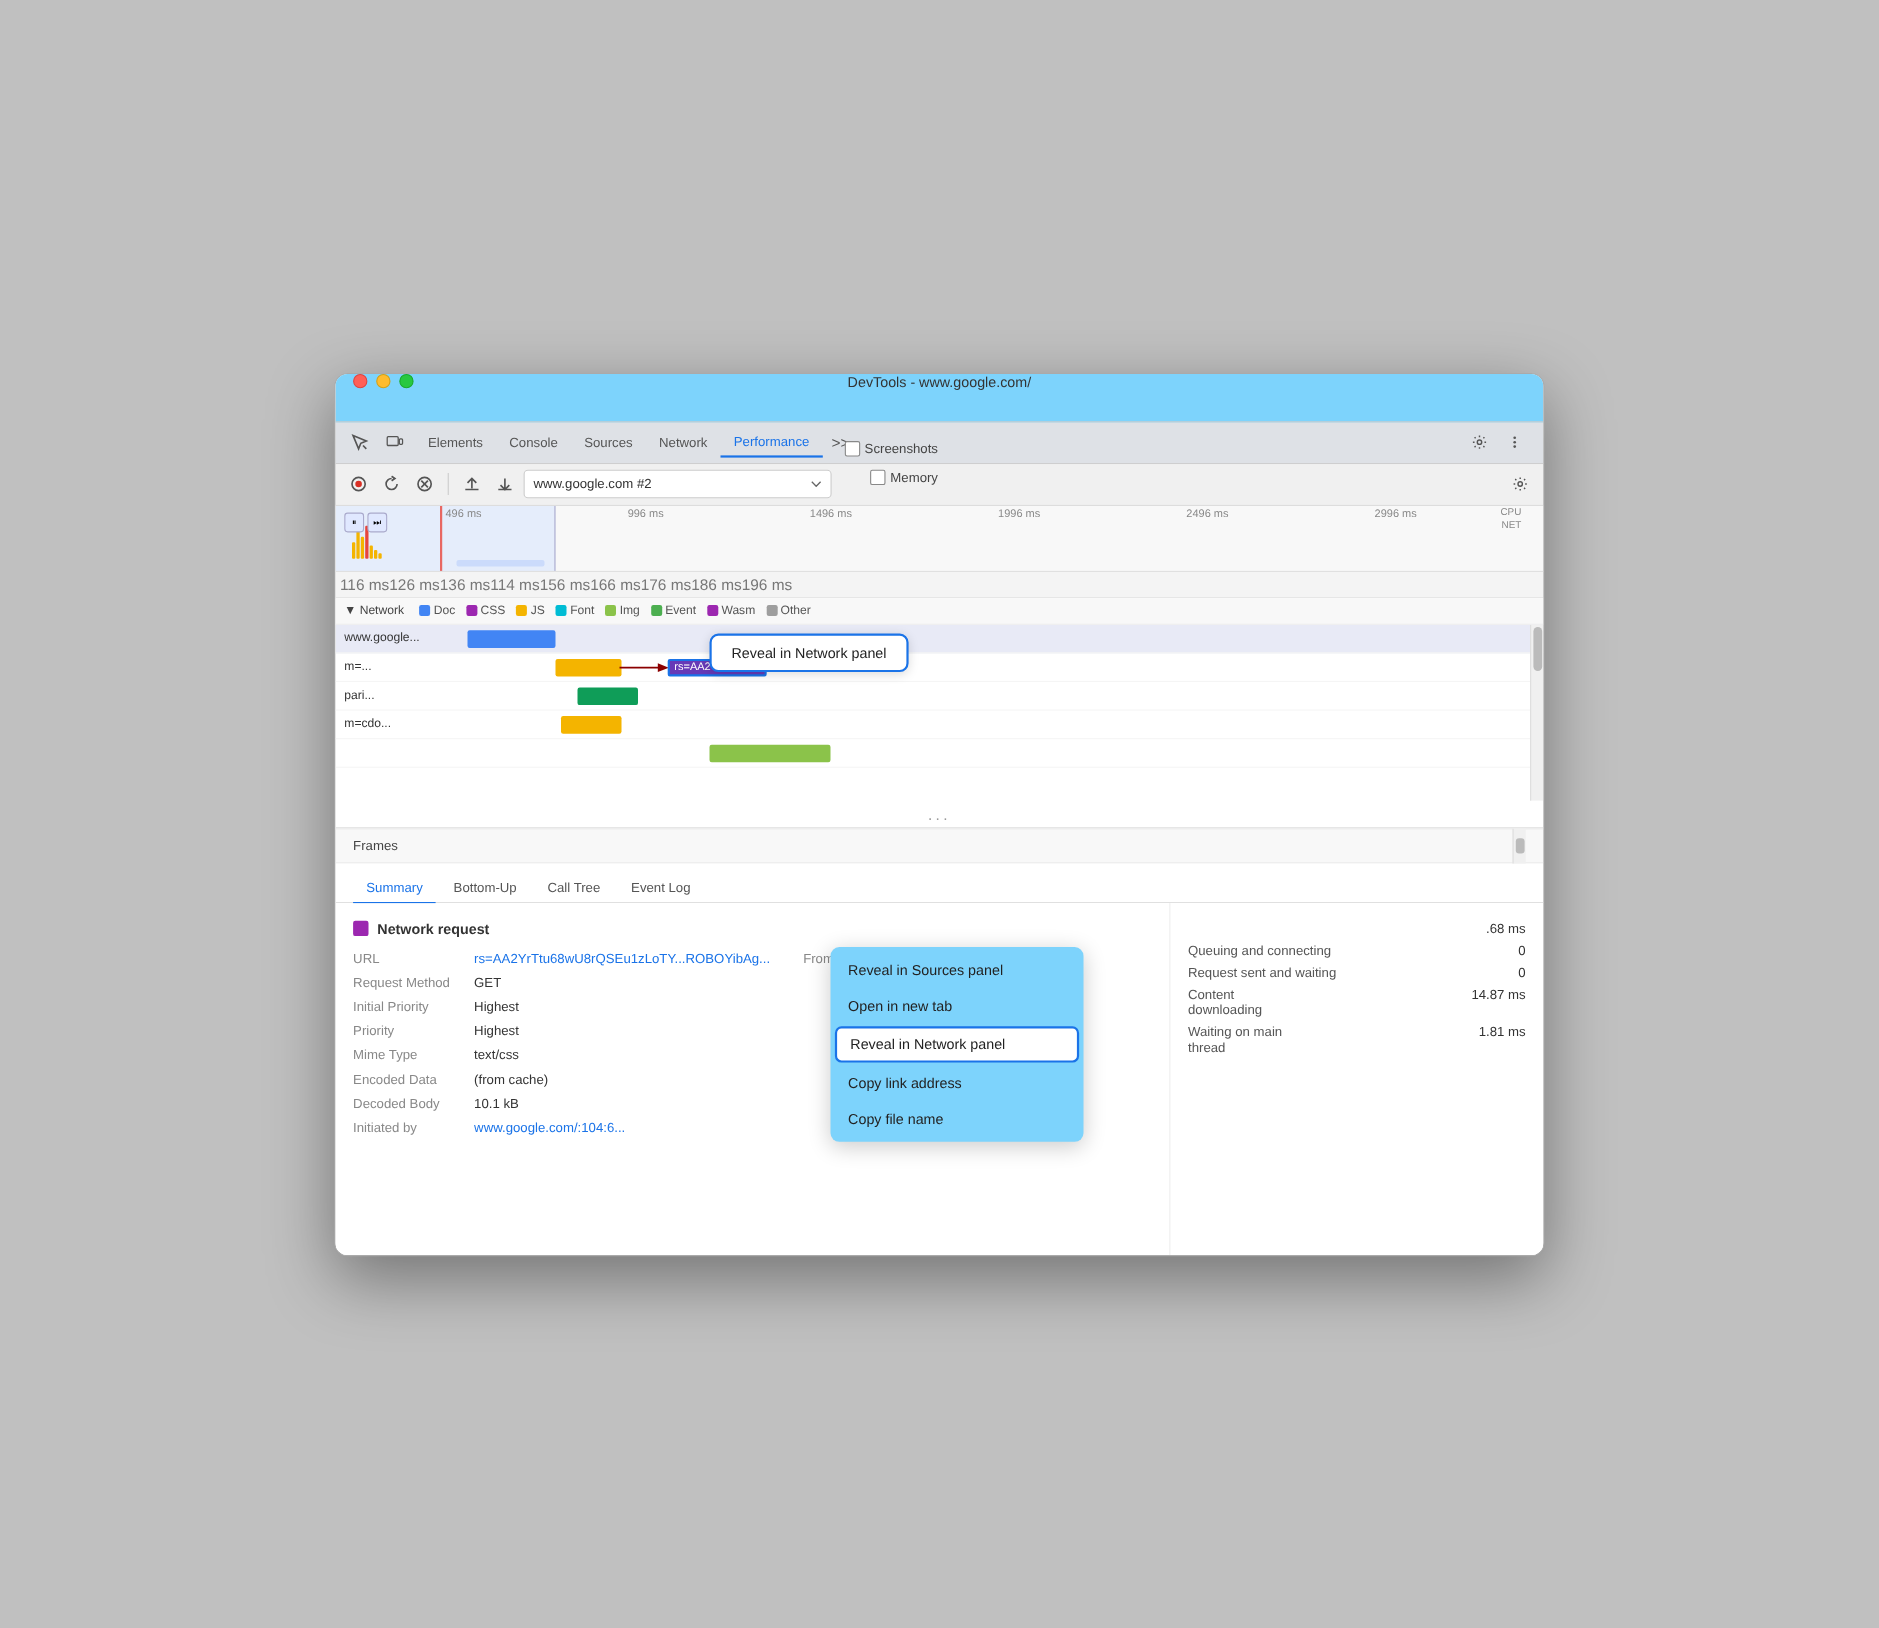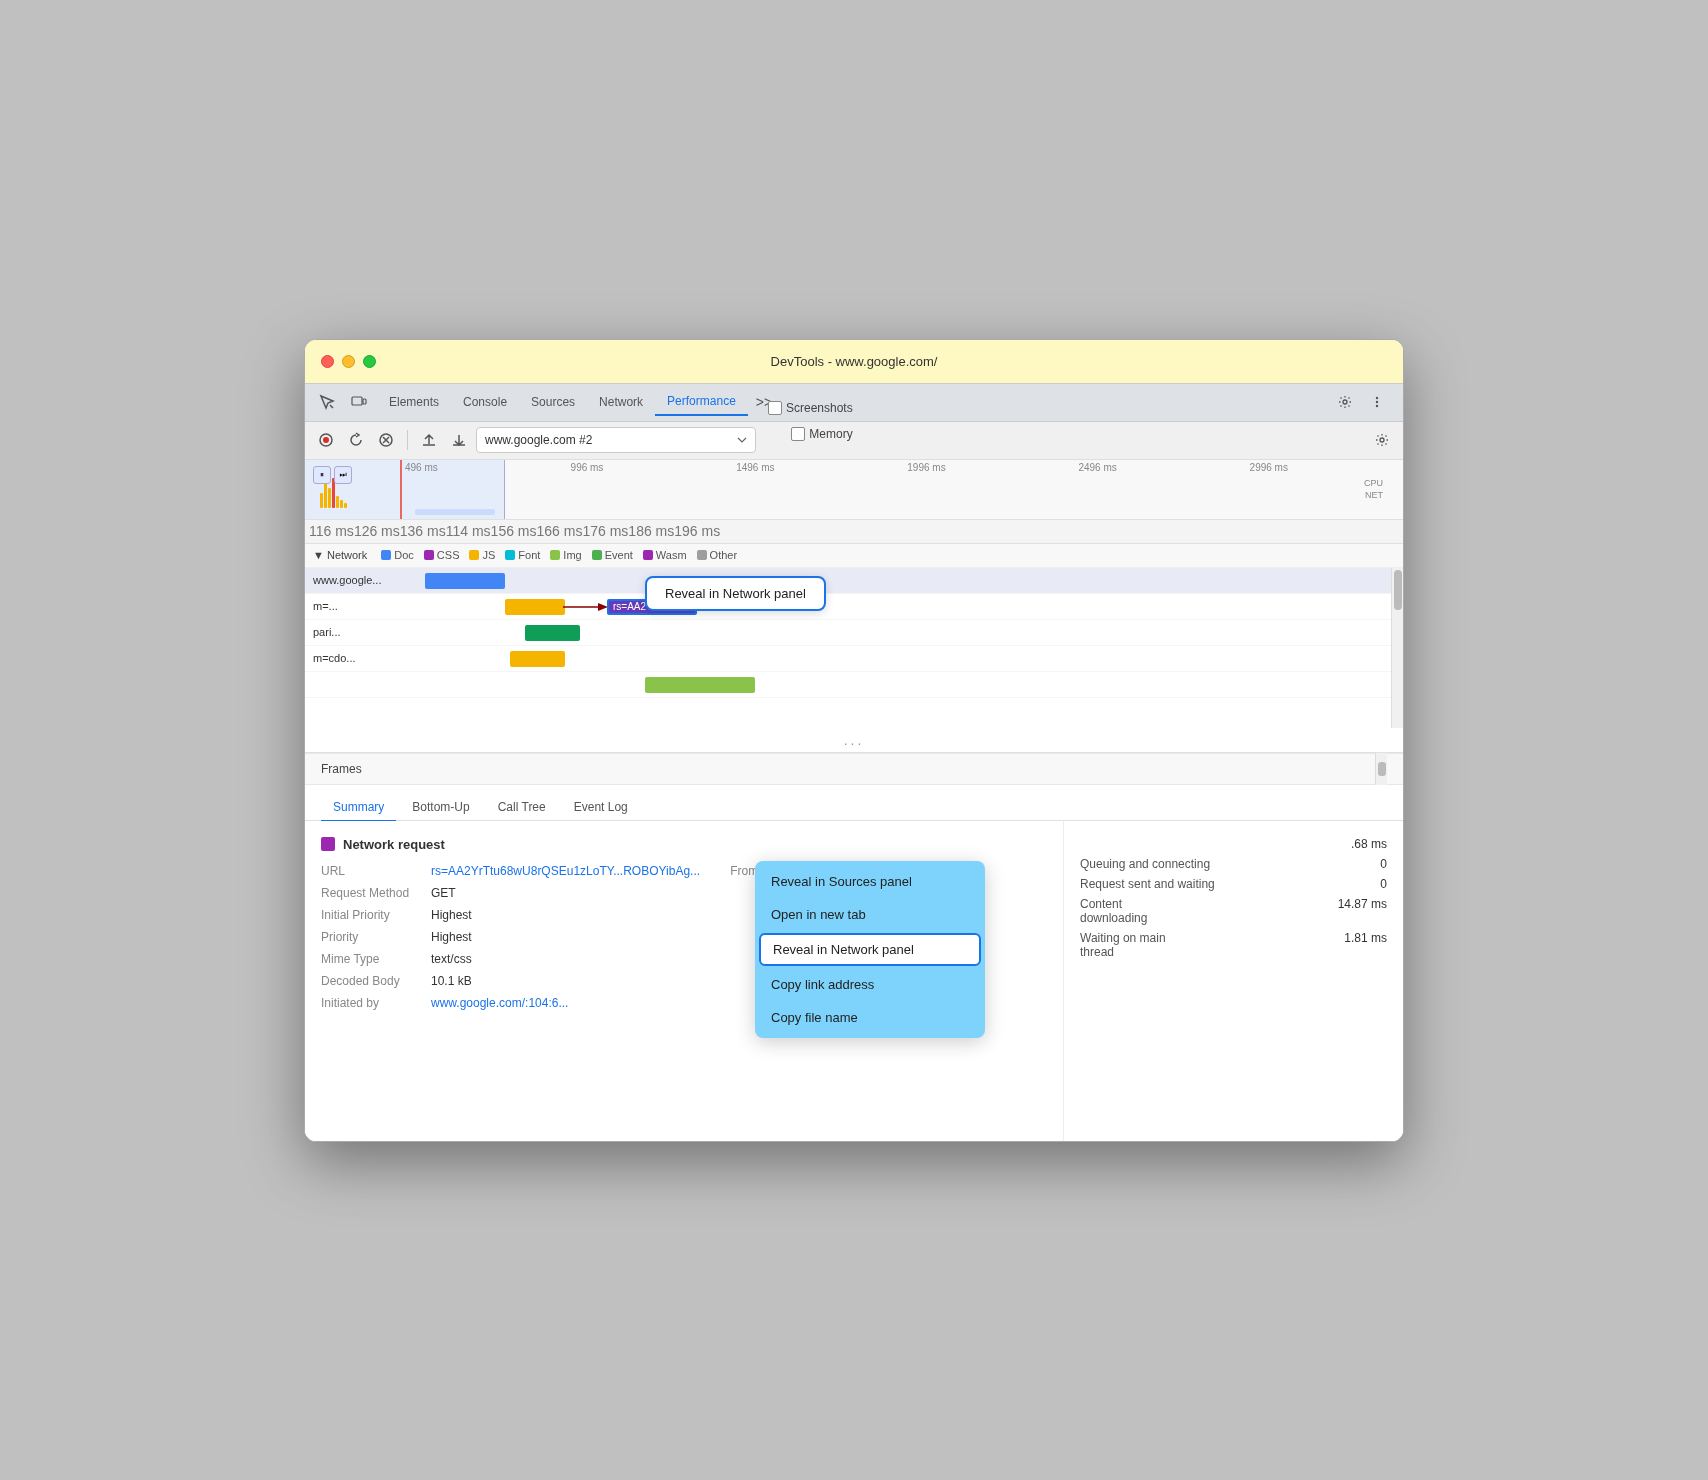--- a/index.html
+++ b/index.html
@@ -14,24 +14,24 @@
     .window {
       width: 1100px;
       background: #f5f5f5;
       border-radius: 12px;
       box-shadow: 0 20px 60px rgba(0,0,0,0.4);
       overflow: hidden;
       border: 1px solid #aaa;
     }
     
     .title-bar {
-      background: #fef9c3;
+      background: #7dd3fc;
       height: 44px;
       display: flex;
-      align-items: center;
+      align-items: flex-start;
       padding: 0 16px;
       border-bottom: 1px solid #ccc;
       position: relative;
     }
     .traffic-lights {
       display: flex;
       gap: 8px;
       align-items: center;
     }
     .traffic-light {
@@ -564,21 +564,21 @@
         <div style="width:3px;height:25px;background:#f4b400;border-radius:1px;"></div>
         <div style="width:3px;height:20px;background:#f4b400;border-radius:1px;"></div>
         <div style="width:3px;height:30px;background:#e8453c;border-radius:1px;"></div>
         <div style="width:3px;height:12px;background:#f4b400;border-radius:1px;"></div>
         <div style="width:3px;height:8px;background:#f4b400;border-radius:1px;"></div>
         <div style="width:3px;height:5px;background:#f4b400;border-radius:1px;"></div>
       </div>
 
       <div style="position:absolute; left:95px; top:0; width:2px; height:100%; background:#e8453c; opacity:0.8;"></div>
 
-      <div style="position:absolute; right:20px; top:0; height:100%; display:flex; align-items:center;">
+      <div style="position:absolute; right:20px; top:0; height:100%; display:flex; ">
         <div style="display:flex; flex-direction:column; align-items:flex-end; gap:2px;">
           <span style="font-size:9px;color:#888;">CPU</span>
           <span style="font-size:9px;color:#888;">NET</span>
         </div>
       </div>
 
       <div style="position:absolute; top:0; left:0; right:15px; display:flex; padding: 2px 100px 0 100px; justify-content:space-between;">
         <span style="font-size:10px;color:#888;">496 ms</span>
         <span style="font-size:10px;color:#888;">996 ms</span>
         <span style="font-size:10px;color:#888;">1496 ms</span>
@@ -750,20 +750,24 @@
         </div>
         <div class="summary-row">
           <span class="s-label">Priority</span>
           <span class="s-value">Highest</span>
         </div>
         <div class="summary-row">
           <span class="s-label">Mime Type</span>
           <span class="s-value">text/css</span>
         </div>
         <div class="summary-row">
+          <span class="s-label">Encoded Data</span>
+          <span class="s-value">(from cache)</span>
+        </div>
+        <div class="summary-row">
           <span class="s-label">Decoded Body</span>
           <span class="s-value">10.1 kB</span>
         </div>
         <div class="summary-row">
           <span class="s-label">Initiated by</span>
           <a class="s-value link">www.google.com/:104:6...</a>
         </div>
       </div>
 
       <div class="summary-right">

